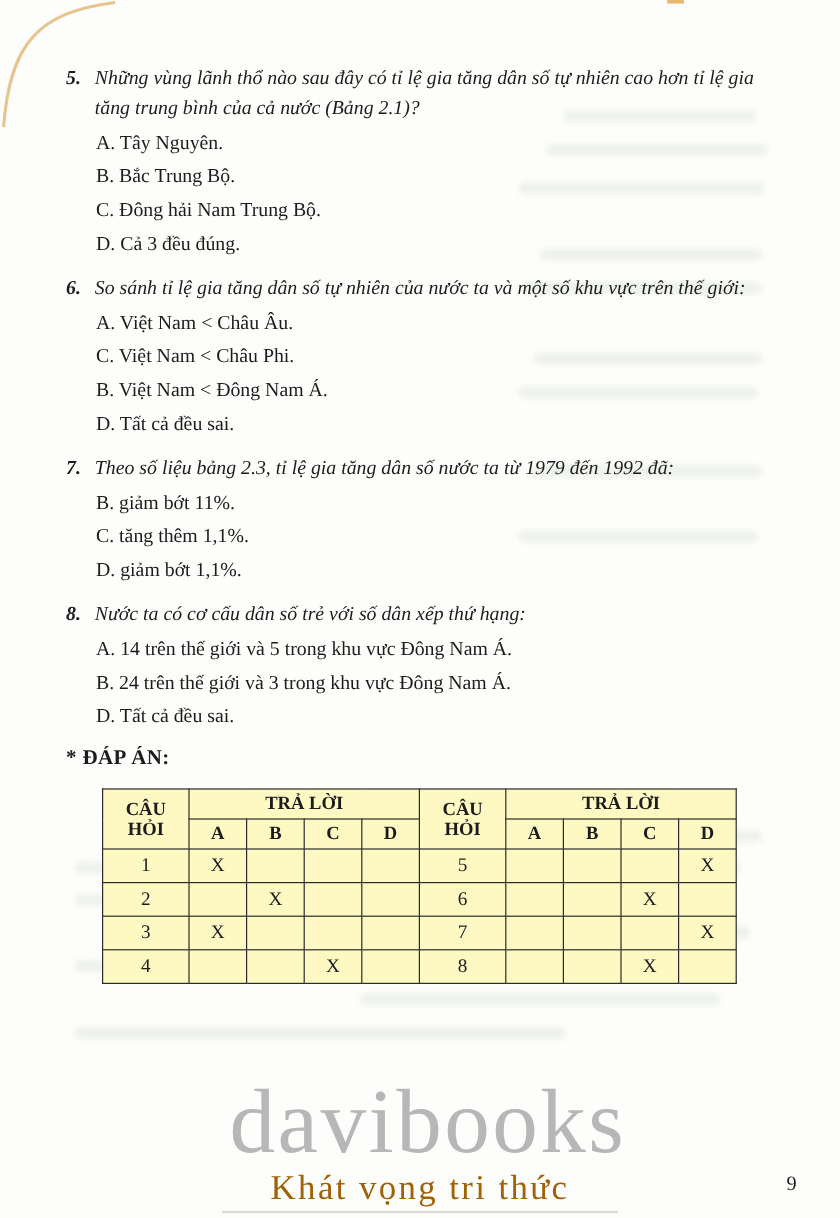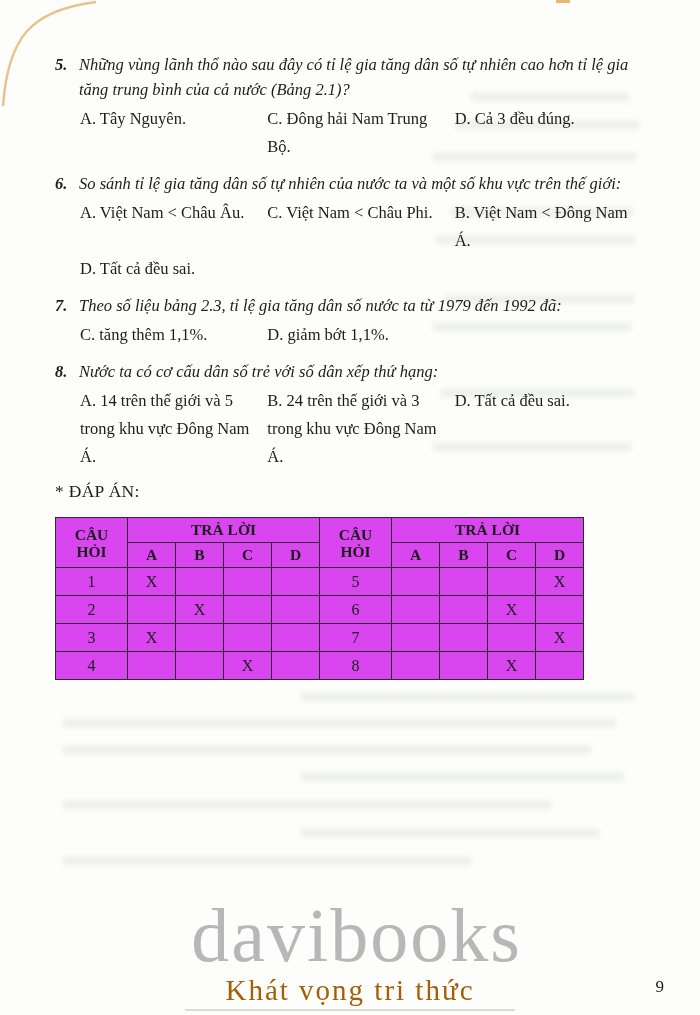--- a/index.html
+++ b/index.html
@@ -23,33 +23,33 @@
     font-style:italic;
     font-size:16.5px;
     line-height:25px;
     margin-bottom:3px;
   }
   .q-num { font-weight:bold; width:24px; flex:none; }
   .q-stem { flex:1; }
   .options {
     margin-left:25px;
     display:grid;
-    grid-template-columns:1fr 1fr 1fr;
+    grid-template-columns:1fr;
     font-size:16.5px;
     line-height:28px;
   }
-  .options.single { grid-template-columns:1fr 1fr 1fr; }
+  .options.single { grid-template-columns:1fr; }
   
   .answer-heading {
-    font-weight:normal;
+    font-weight:bold;
     font-size:17.5px;
     margin:8px 0 15px 0;
     letter-spacing:.3px;
   }
-  table.answer-table { border-collapse:collapse; background:#d946ef; }
+  table.answer-table { border-collapse:collapse; margin-left:30px; background:#fef9c3; }
   .answer-table td {
     border:1px solid #2b2b2b;
     text-align:center;
     vertical-align:middle;
     font-size:15.5px;
   }
   .answer-table td.qcol { width:72px; white-space:pre-line; line-height:17px; }
   .answer-table td.lcol { width:48px; }
   .answer-table .th { font-weight:bold; height:25px; }
   .answer-table tr.data td { height:28px; font-size:16px; }
@@ -110,20 +110,21 @@
 
 <div class="page">
 
   <div class="question">
     <div class="q-head">
       <span class="q-num">5.</span>
       <span class="q-stem">Những vùng lãnh thổ nào sau đây có tỉ lệ gia tăng dân số tự nhiên cao hơn tỉ lệ gia tăng trung bình của cả nước (Bảng 2.1)?</span>
     </div>
     <div class="options">
       <span>A. Tây Nguyên.</span>
+      <span>B. Bắc Trung Bộ.</span>
       <span>C. Đông hải Nam Trung Bộ.</span>
       <span>D. Cả 3 đều đúng.</span>
     </div>
   </div>
 
   <div class="question">
     <div class="q-head">
       <span class="q-num">6.</span>
       <span class="q-stem">So sánh tỉ lệ gia tăng dân số tự nhiên của nước ta và một số khu vực trên thế giới:</span>
     </div>
@@ -134,20 +135,21 @@
       <span>D. Tất cả đều sai.</span>
     </div>
   </div>
 
   <div class="question">
     <div class="q-head">
       <span class="q-num">7.</span>
       <span class="q-stem">Theo số liệu bảng 2.3, tỉ lệ gia tăng dân số nước ta từ 1979 đến 1992 đã:</span>
     </div>
     <div class="options">
+      <span>B. giảm bớt 11%.</span>
       <span>C. tăng thêm 1,1%.</span>
       <span>D. giảm bớt 1,1%.</span>
     </div>
   </div>
 
   <div class="question">
     <div class="q-head">
       <span class="q-num">8.</span>
       <span class="q-stem">Nước ta có cơ cấu dân số trẻ với số dân xếp thứ hạng:</span>
     </div>

